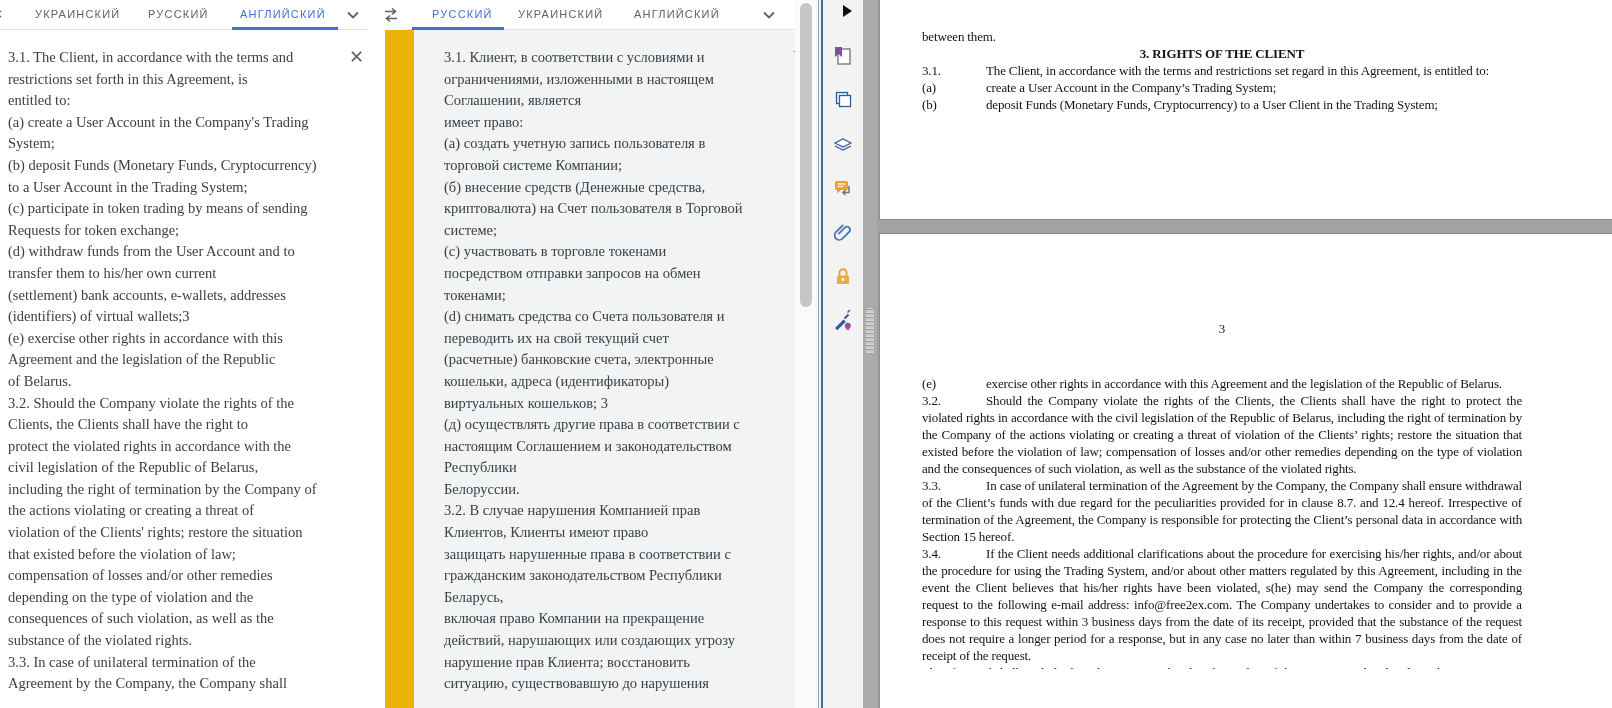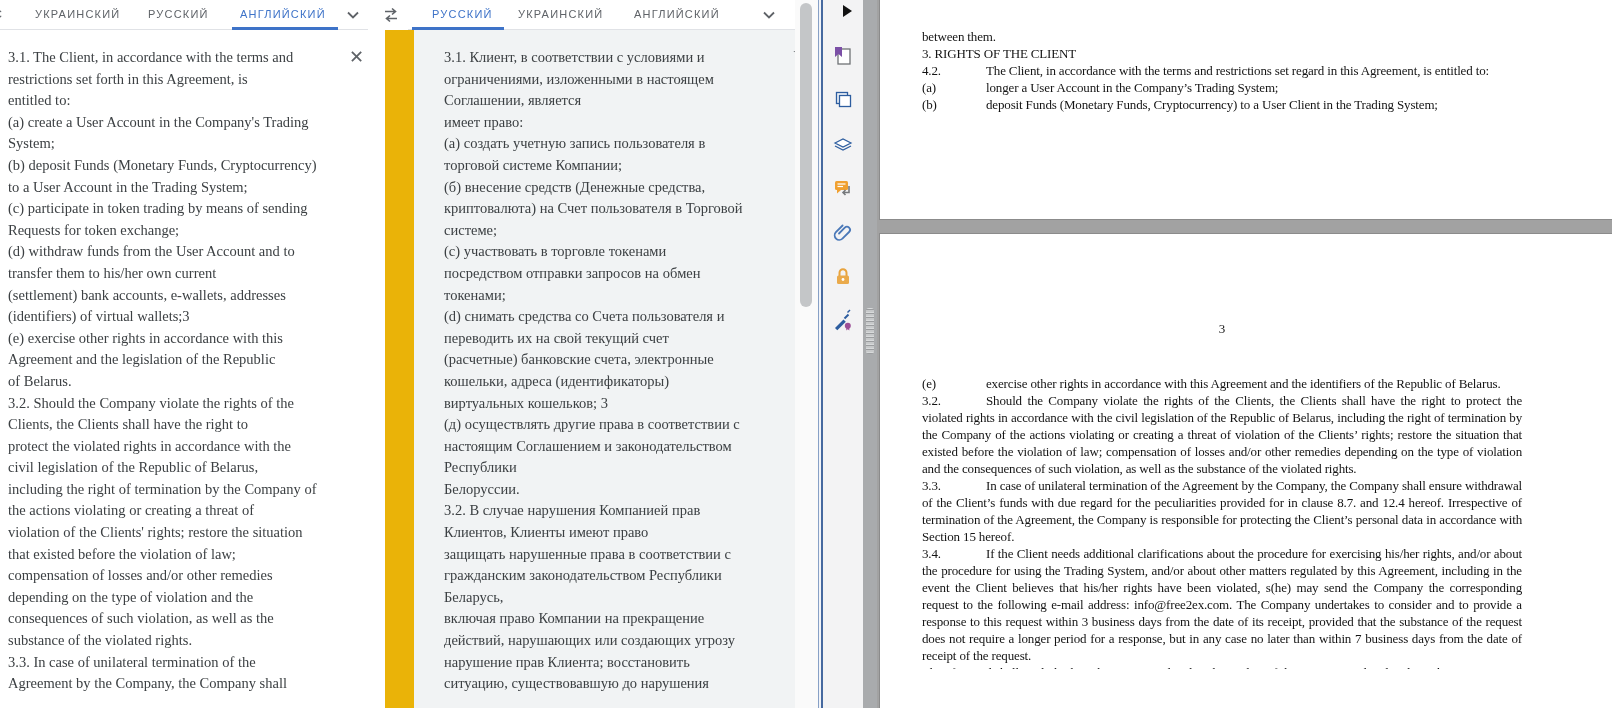--- a/index.html
+++ b/index.html
@@ -48,21 +48,21 @@
       cursor:row-resize;}
 
   
   .doc-pane{position:absolute;left:877px;top:0;width:735px;height:708px;background:#a2a2a2;overflow:hidden;}
   .page{position:absolute;left:2px;width:780px;background:#fff;border:1px solid #8b8b8b;box-sizing:border-box;}
   .page1{top:-2px;height:222px;}
   .page2{top:233px;height:500px;}
   .doc-col{margin-left:42px;width:600px;font-family:"Liberation Serif",serif;
       font-size:13px;letter-spacing:-0.15px;line-height:17px;color:#141414;text-align:justify;margin-top:29px;}
   .doc-col p{margin:0;}
-  .doc-heading{text-align:left;font-weight:normal;}
+  .doc-heading{text-align:center;font-weight:bold;}
   .plabel{display:inline-block;width:64px;}
   .pagenum{text-align:center;padding-top:57px;}
   .p2-body{margin-top:38px;}
   .partial-line{height:5px;overflow:hidden;}
 </style>
 </head>
 <body>
 
 <div class="app">
 
@@ -235,31 +235,31 @@
   <div class="splitter">
     <div class="grip"></div>
   </div>
 
   <div class="doc-pane">
 
     <div class="page page1">
       <div class="doc-col">
         <p>between them.</p>
         <p class="doc-heading">3. RIGHTS OF THE CLIENT</p>
-        <p><span class="plabel">4.2.</span><span>The Client, in accordance with the terms and restrictions set regard in this Agreement, is entitled to:</span></p>
-        <p><span class="plabel">(a)</span><span>longer a User Account in the Company’s Trading System;</span></p>
+        <p><span class="plabel">3.1.</span><span>The Client, in accordance with the terms and restrictions set regard in this Agreement, is entitled to:</span></p>
+        <p><span class="plabel">(a)</span><span>create a User Account in the Company’s Trading System;</span></p>
         <p><span class="plabel">(b)</span><span>deposit Funds (Monetary Funds, Cryptocurrency) to a User Client in the Trading System;</span></p>
       </div>
     </div>
 
     <div class="page page2">
       <div class="doc-col">
         <p class="pagenum">3</p>
         <div class="p2-body">
-          <p><span class="plabel">(e)</span><span>exercise other rights in accordance with this Agreement and the identifiers of the Republic of Belarus.</span></p>
+          <p><span class="plabel">(e)</span><span>exercise other rights in accordance with this Agreement and the legislation of the Republic of Belarus.</span></p>
           <p><span class="plabel">3.2.</span><span>Should the Company violate the rights of the Clients, the Clients shall have the right to protect the violated rights in accordance with the civil legislation of the Republic of Belarus, including the right of termination by the Company of the actions violating or creating a threat of violation of the Clients’ rights; restore the situation that existed before the violation of law; compensation of losses and/or other remedies depending on the type of violation and the consequences of such violation, as well as the substance of the violated rights.</span></p>
           <p><span class="plabel">3.3.</span><span>In case of unilateral termination of the Agreement by the Company, the Company shall ensure withdrawal of the Client’s funds with due regard for the peculiarities provided for in clause 8.7. and 12.4 hereof. Irrespective of termination of the Agreement, the Company is responsible for protecting the Client’s personal data in accordance with Section 15 hereof.</span></p>
           <p><span class="plabel">3.4.</span><span>If the Client needs additional clarifications about the procedure for exercising his/her rights, and/or about the procedure for using the Trading System, and/or about other matters regulated by this Agreement, including in the event the Client believes that his/her rights have been violated, s(he) may send the Company the corresponding request to the following e-mail address: info@free2ex.com. The Company undertakes to consider and to provide a response to this request within 3 business days from the date of its receipt, provided that the substance of the request does not require a longer period for a response, but in any case no later than within 7 business days from the date of receipt of the request.</span></p>
           <p class="partial-line"><span>The aforesaid shall apply both to the requests related to the quality of the services rendered and to other requests sent by the Client to the Company.</span></p>
         </div>
       </div>
     </div>
 
   </div>
 </div>

